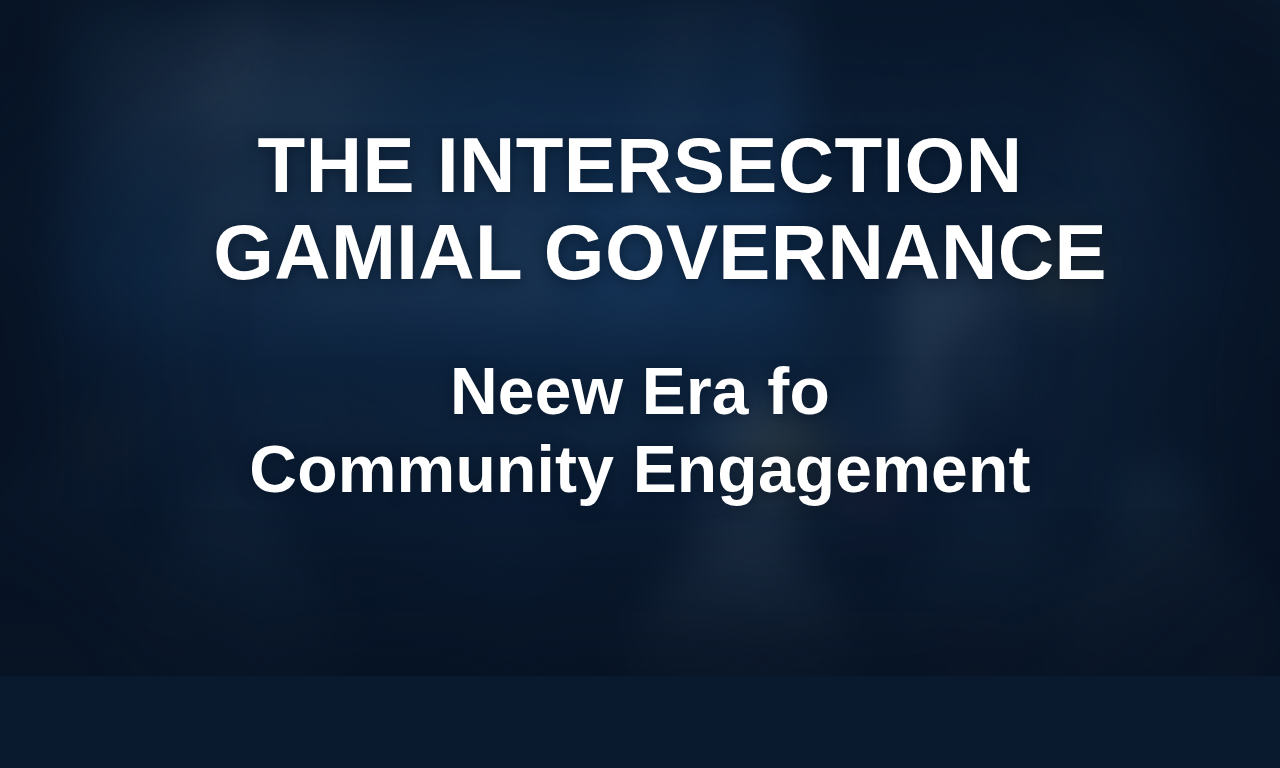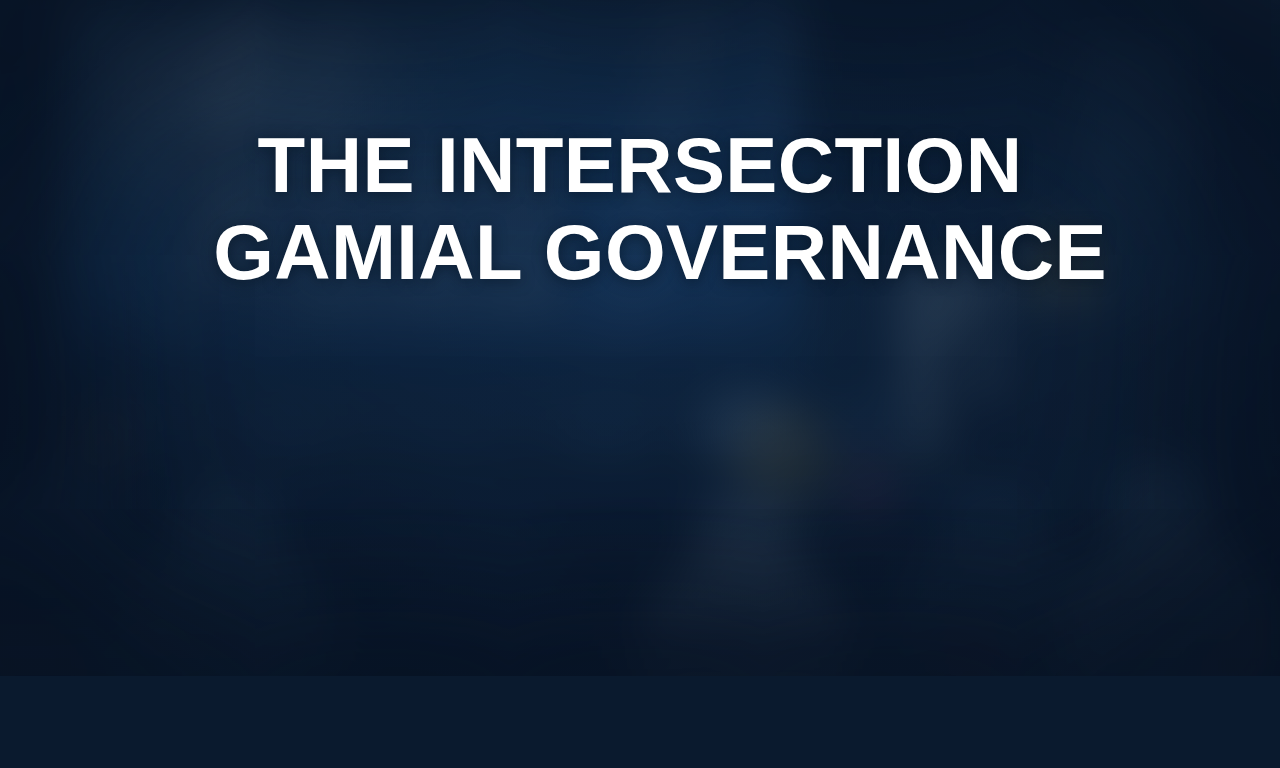--- a/index.html
+++ b/index.html
@@ -452,16 +452,18 @@
     <div class="top-pad"></div>
 
     <h1 class="headline">
       <span class="l1">THE INTERSECTION</span>
       <span class="l2">GAMIAL GOVERNANCE</span>
     </h1>
 
     <div class="gap-mid"></div>
 
     <h2 class="subhead">
+      <span class="s1">Neew Era fo</span>
+      <span class="s2">Community Engagement</span>
     </h2>
   </div>
 
 </div>
 
 </body></html>

